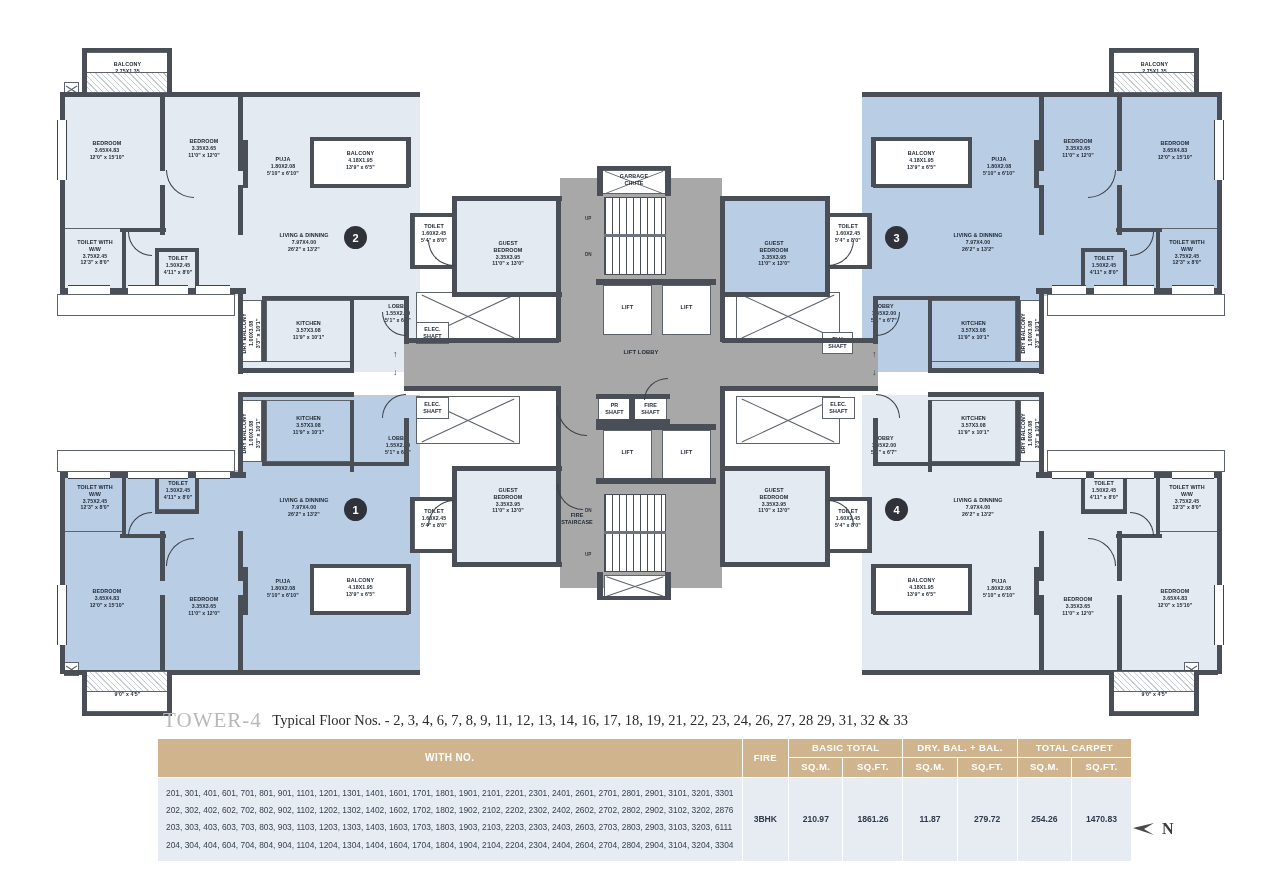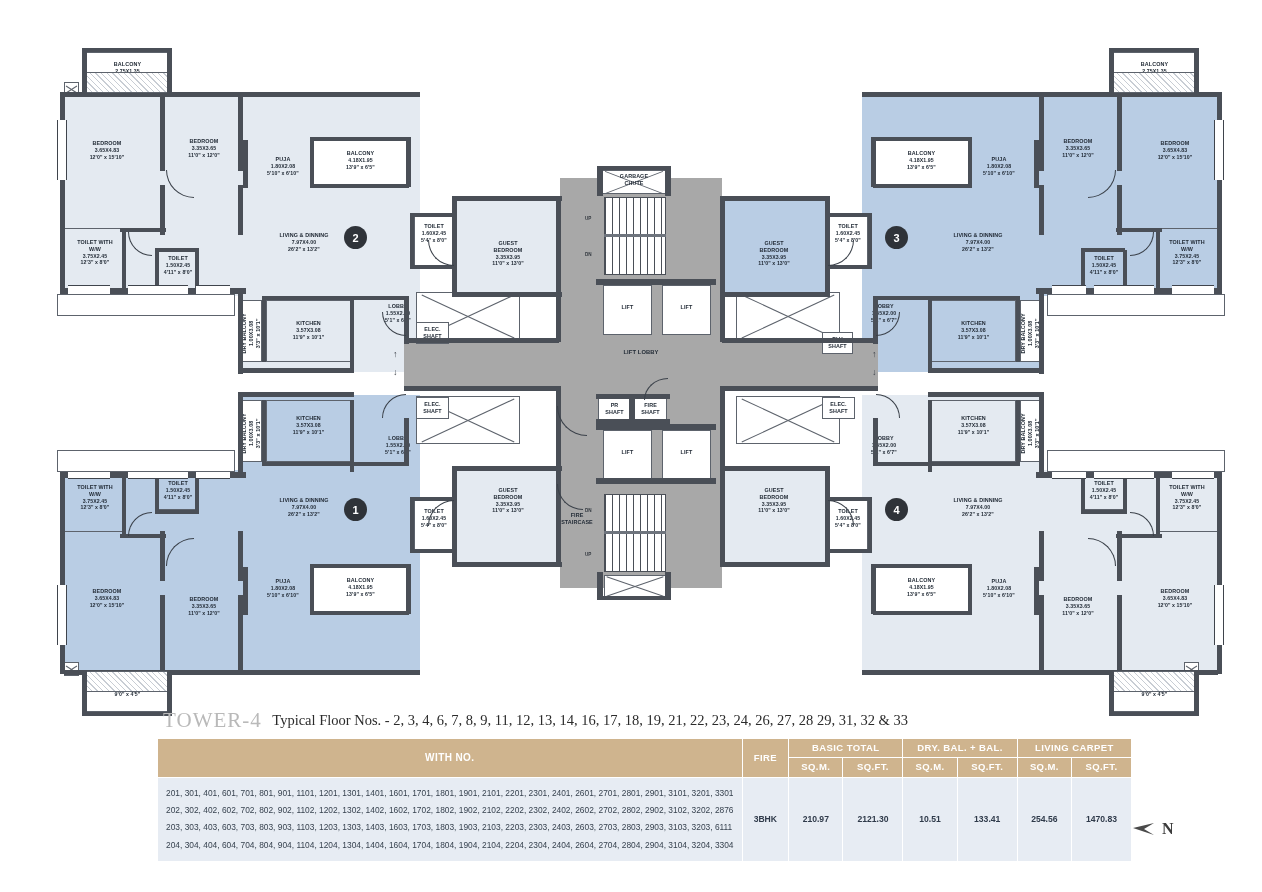--- a/index.html
+++ b/index.html
@@ -711,45 +711,45 @@
   <span class="typical">Typical Floor Nos. - 2, 3, 4, 6, 7, 8, 9, 11, 12, 13, 14, 16, 17, 18, 19, 21, 22, 23, 24, 26, 27, 28 29, 31, 32 &amp; 33</span>
 </div>
 
 <table class="tbl">
   <thead>
     <tr>
       <th class="flatno" rowspan="2">WITH NO.</th>
       <th rowspan="2" style="width:44px">FIRE</th>
       <th colspan="2" style="width:110px">BASIC TOTAL</th>
       <th colspan="2" style="width:110px">DRY. BAL. + BAL.</th>
-      <th colspan="2" style="width:110px">LIVING CARPET</th>
+      <th colspan="2" style="width:110px">TOTAL CARPET</th>
     </tr>
     <tr>
       <th style="width:52px">SQ.M.</th>
       <th style="width:58px">SQ.FT.</th>
       <th style="width:52px">SQ.M.</th>
       <th style="width:58px">SQ.FT.</th>
       <th style="width:52px">SQ.M.</th>
       <th style="width:58px">SQ.FT.</th>
     </tr>
   </thead>
   <tbody>
     <tr>
       <td class="flatcell">
         <div>201, 301, 401, 601, 701, 801, 901, 1101, 1201, 1301, 1401, 1601, 1701, 1801, 1901, 2101, 2201, 2301, 2401, 2601, 2701, 2801, 2901, 3101, 3201, 3301</div>
         <div>202, 302, 402, 602, 702, 802, 902, 1102, 1202, 1302, 1402, 1602, 1702, 1802, 1902, 2102, 2202, 2302, 2402, 2602, 2702, 2802, 2902, 3102, 3202, 2876</div>
         <div>203, 303, 403, 603, 703, 803, 903, 1103, 1203, 1303, 1403, 1603, 1703, 1803, 1903, 2103, 2203, 2303, 2403, 2603, 2703, 2803, 2903, 3103, 3203, 6111</div>
         <div>204, 304, 404, 604, 704, 804, 904, 1104, 1204, 1304, 1404, 1604, 1704, 1804, 1904, 2104, 2204, 2304, 2404, 2604, 2704, 2804, 2904, 3104, 3204, 3304</div>
       </td>
       <td>3BHK</td>
       <td>210.97</td>
-      <td>2121.30</td>
-      <td>10.51</td>
-      <td>133.41</td>
-      <td>254.56</td>
+      <td>1861.26</td>
+      <td>11.87</td>
+      <td>279.72</td>
+      <td>254.26</td>
       <td>1470.83</td>
     </tr>
   </tbody>
 </table>
 
 <div class="north">
   <svg width="26" height="16" viewBox="0 0 26 16">
     <path d="M1 7 L22 2 L12 8 L22 14 Z" fill="#4a4a4a"></path>
   </svg>
   <span class="nletter">N</span>

